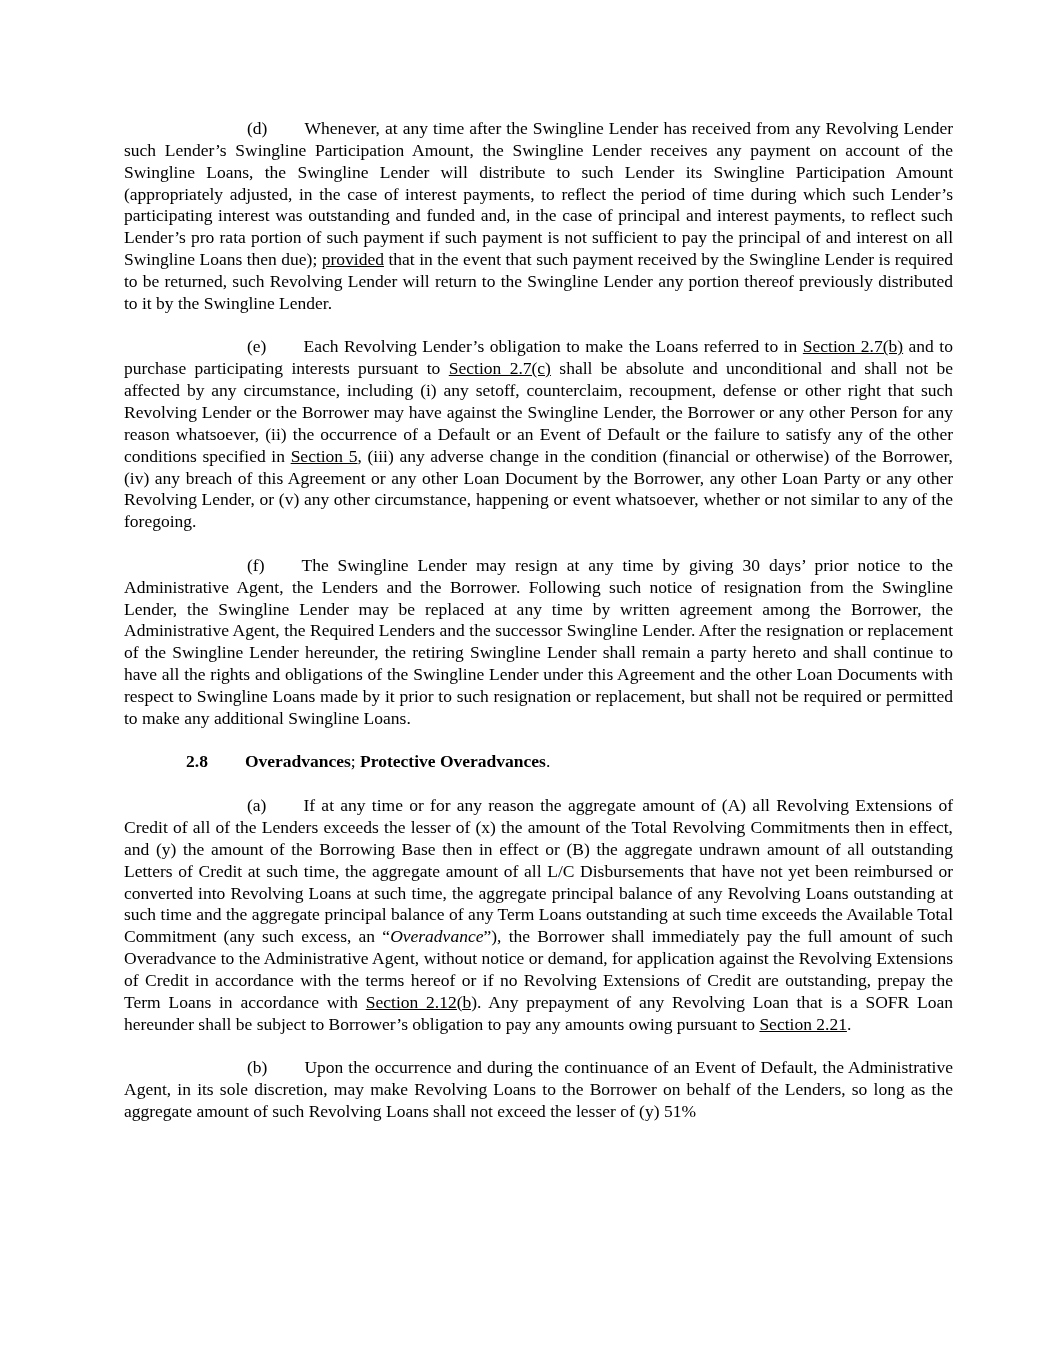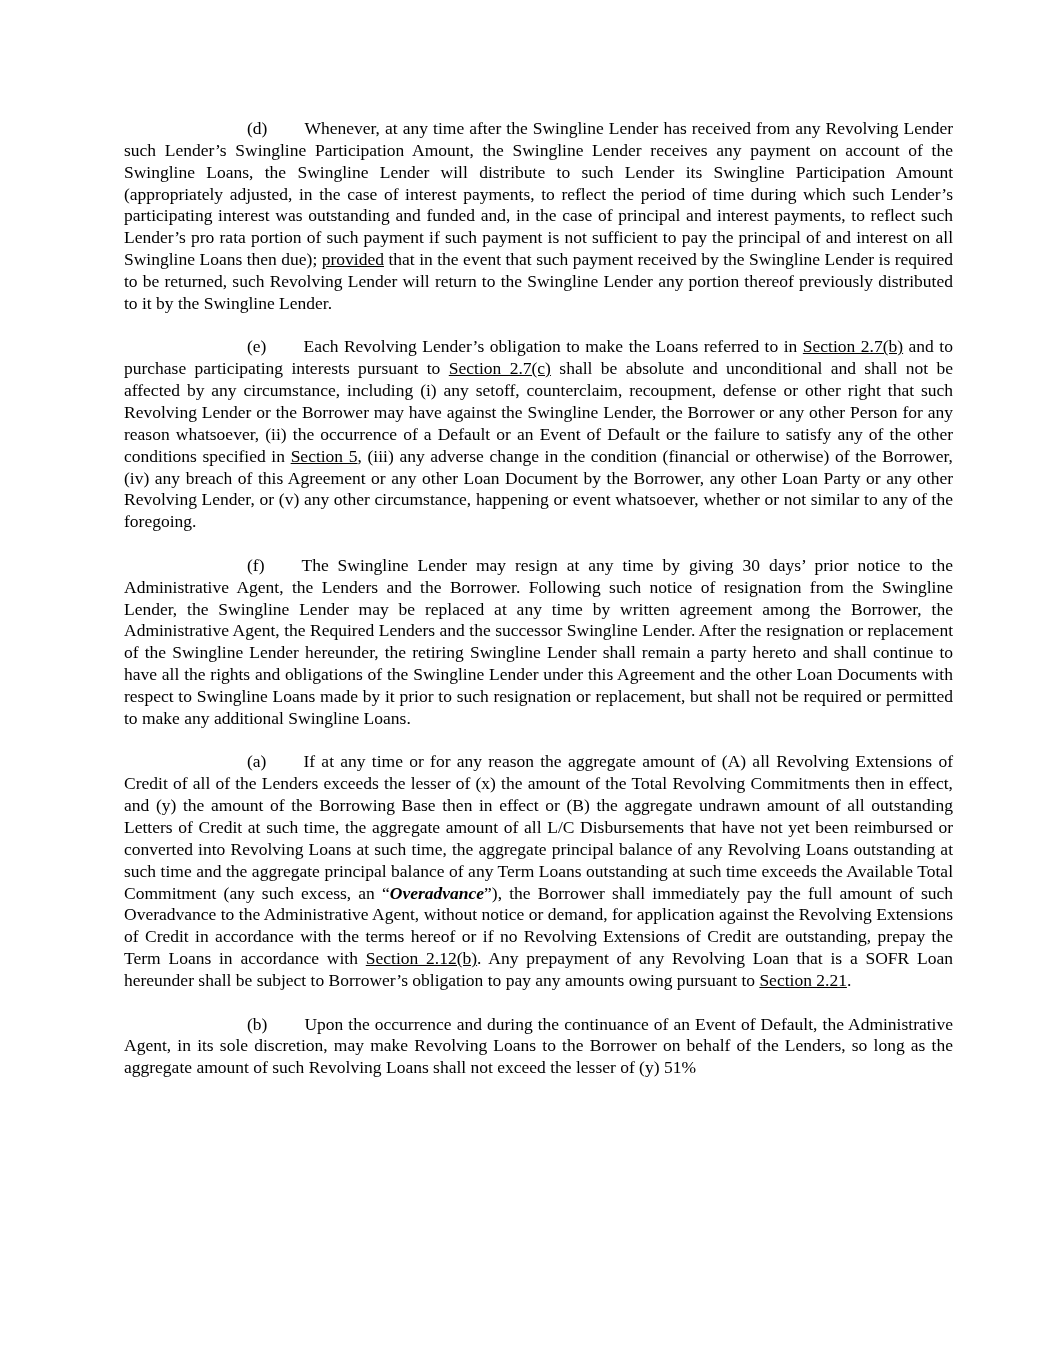--- a/index.html
+++ b/index.html
@@ -27,26 +27,27 @@
   .para.heading {
     text-indent: 62px;
     text-align: left;
   }
   .tab {
     display: inline-block;
     width: 37px;
   }
   .underline { text-decoration: underline; }
   .bold { font-weight: 700; }
-  .bold-italic { font-weight: 700; font-style: italic; }
+  .bold-italic { font-weight: 400; font-style: italic; }
 </style>
 </head>
 <body>
 
 <div class="page">
   <div>
       <p class="para"><span>(d)</span><span class="tab"></span><span>Whenever, at any time after the Swingline Lender has received from any Revolving Lender such Lender’s Swingline Participation Amount, the Swingline Lender receives any payment on account of the Swingline Loans, the Swingline Lender will distribute to such Lender its Swingline Participation Amount (appropriately adjusted, in the case of interest payments, to reflect the period of time during which such Lender’s participating interest was outstanding and funded and, in the case of principal and interest payments, to reflect such Lender’s pro rata portion of such payment if such payment is not sufficient to pay the principal of and interest on all Swingline Loans then due); </span><span class="underline">provided</span><span> that in the event that such payment received by the Swingline Lender is required to be returned, such Revolving Lender will return to the Swingline Lender any portion thereof previously distributed to it by the Swingline Lender.</span></p>
       <p class="para"><span>(e)</span><span class="tab"></span><span>Each Revolving Lender’s obligation to make the Loans referred to in </span><span class="underline">Section 2.7(b)</span><span> and to purchase participating interests pursuant to </span><span class="underline">Section 2.7(c)</span><span> shall be absolute and unconditional and shall not be affected by any circumstance, including (i) any setoff, counterclaim, recoupment, defense or other right that such Revolving Lender or the Borrower may have against the Swingline Lender, the Borrower or any other Person for any reason whatsoever, (ii) the occurrence of a Default or an Event of Default or the failure to satisfy any of the other conditions specified in </span><span class="underline">Section 5</span><span>, (iii) any adverse change in the condition (financial or otherwise) of the Borrower, (iv) any breach of this Agreement or any other Loan Document by the Borrower, any other Loan Party or any other Revolving Lender, or (v) any other circumstance, happening or event whatsoever, whether or not similar to any of the foregoing.</span></p>
       <p class="para"><span>(f)</span><span class="tab"></span><span>The Swingline Lender may resign at any time by giving 30 days’ prior notice to the Administrative Agent, the Lenders and the Borrower.  Following such notice of resignation from the Swingline Lender, the Swingline Lender may be replaced at any time by written agreement among the Borrower, the Administrative Agent, the Required Lenders and the successor Swingline Lender.  After the resignation or replacement of the Swingline Lender hereunder, the retiring Swingline Lender shall remain a party hereto and shall continue to have all the rights and obligations of the Swingline Lender under this Agreement and the other Loan Documents with respect to Swingline Loans made by it prior to such resignation or replacement, but shall not be required or permitted to make any additional Swingline Loans.</span></p>
+      <p class="para heading"><span class="bold">2.8</span><span class="tab"></span><span class="bold">Overadvances</span><span>; </span><span class="bold">Protective Overadvances</span><span>.</span></p>
       <p class="para"><span>(a)</span><span class="tab"></span><span>If at any time or for any reason the aggregate amount of (A) all Revolving Extensions of Credit of all of the Lenders exceeds the lesser of (x) the amount of the Total Revolving Commitments then in effect, and (y) the amount of the Borrowing Base then in effect or (B) the aggregate undrawn amount of all outstanding Letters of Credit at such time, the aggregate amount of all L/C Disbursements that have not yet been reimbursed or converted into Revolving Loans at such time, the aggregate principal balance of any Revolving Loans outstanding at such time and the aggregate principal balance of any Term Loans outstanding at such time exceeds the Available Total Commitment (any such excess, an “</span><span class="bold-italic">Overadvance</span><span>”), the Borrower shall immediately pay the full amount of such Overadvance to the Administrative Agent, without notice or demand, for application against the Revolving Extensions of Credit in accordance with the terms hereof or if no Revolving Extensions of Credit are outstanding, prepay the Term Loans in accordance with </span><span class="underline">Section 2.12(b)</span><span>.  Any prepayment of any Revolving Loan that is a SOFR Loan hereunder shall be subject to Borrower’s obligation to pay any amounts owing pursuant to </span><span class="underline">Section 2.21</span><span>.</span></p>
       <p class="para"><span>(b)</span><span class="tab"></span><span>Upon the occurrence and during the continuance of an Event of Default, the Administrative Agent, in its sole discretion, may make Revolving Loans to the Borrower on behalf of the Lenders, so long as the aggregate amount of such Revolving Loans shall not exceed the lesser of (y) 51%</span></p>
     </div>
 </div>
 
 </body></html>

